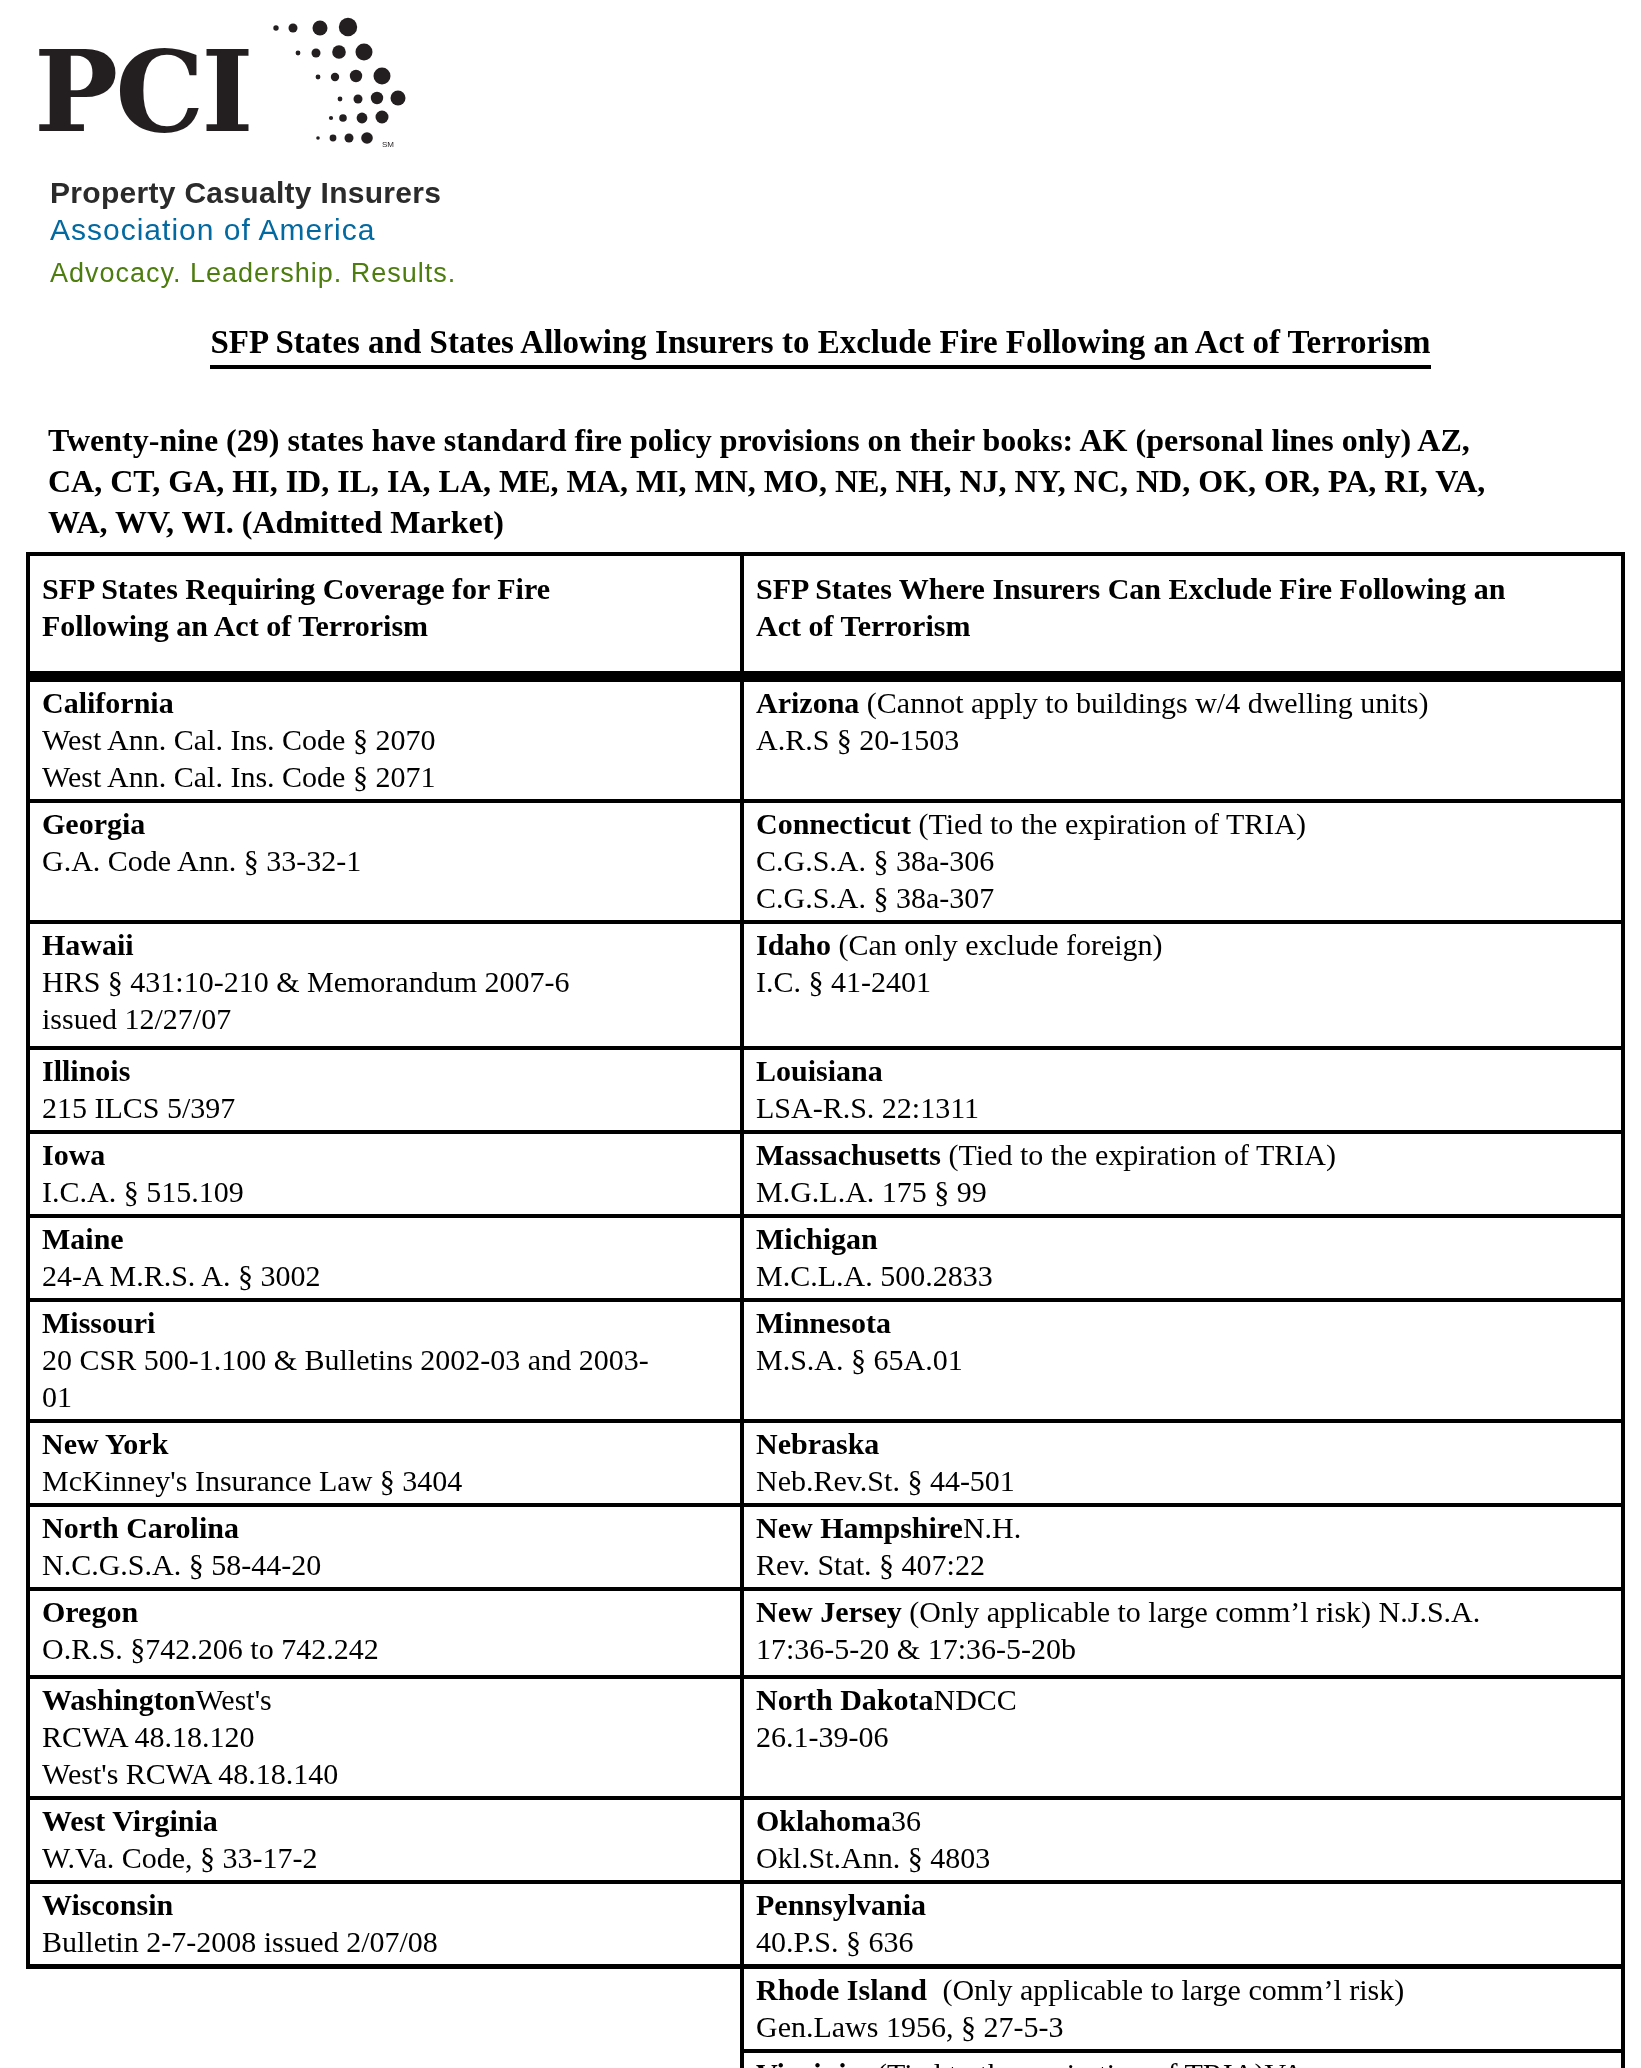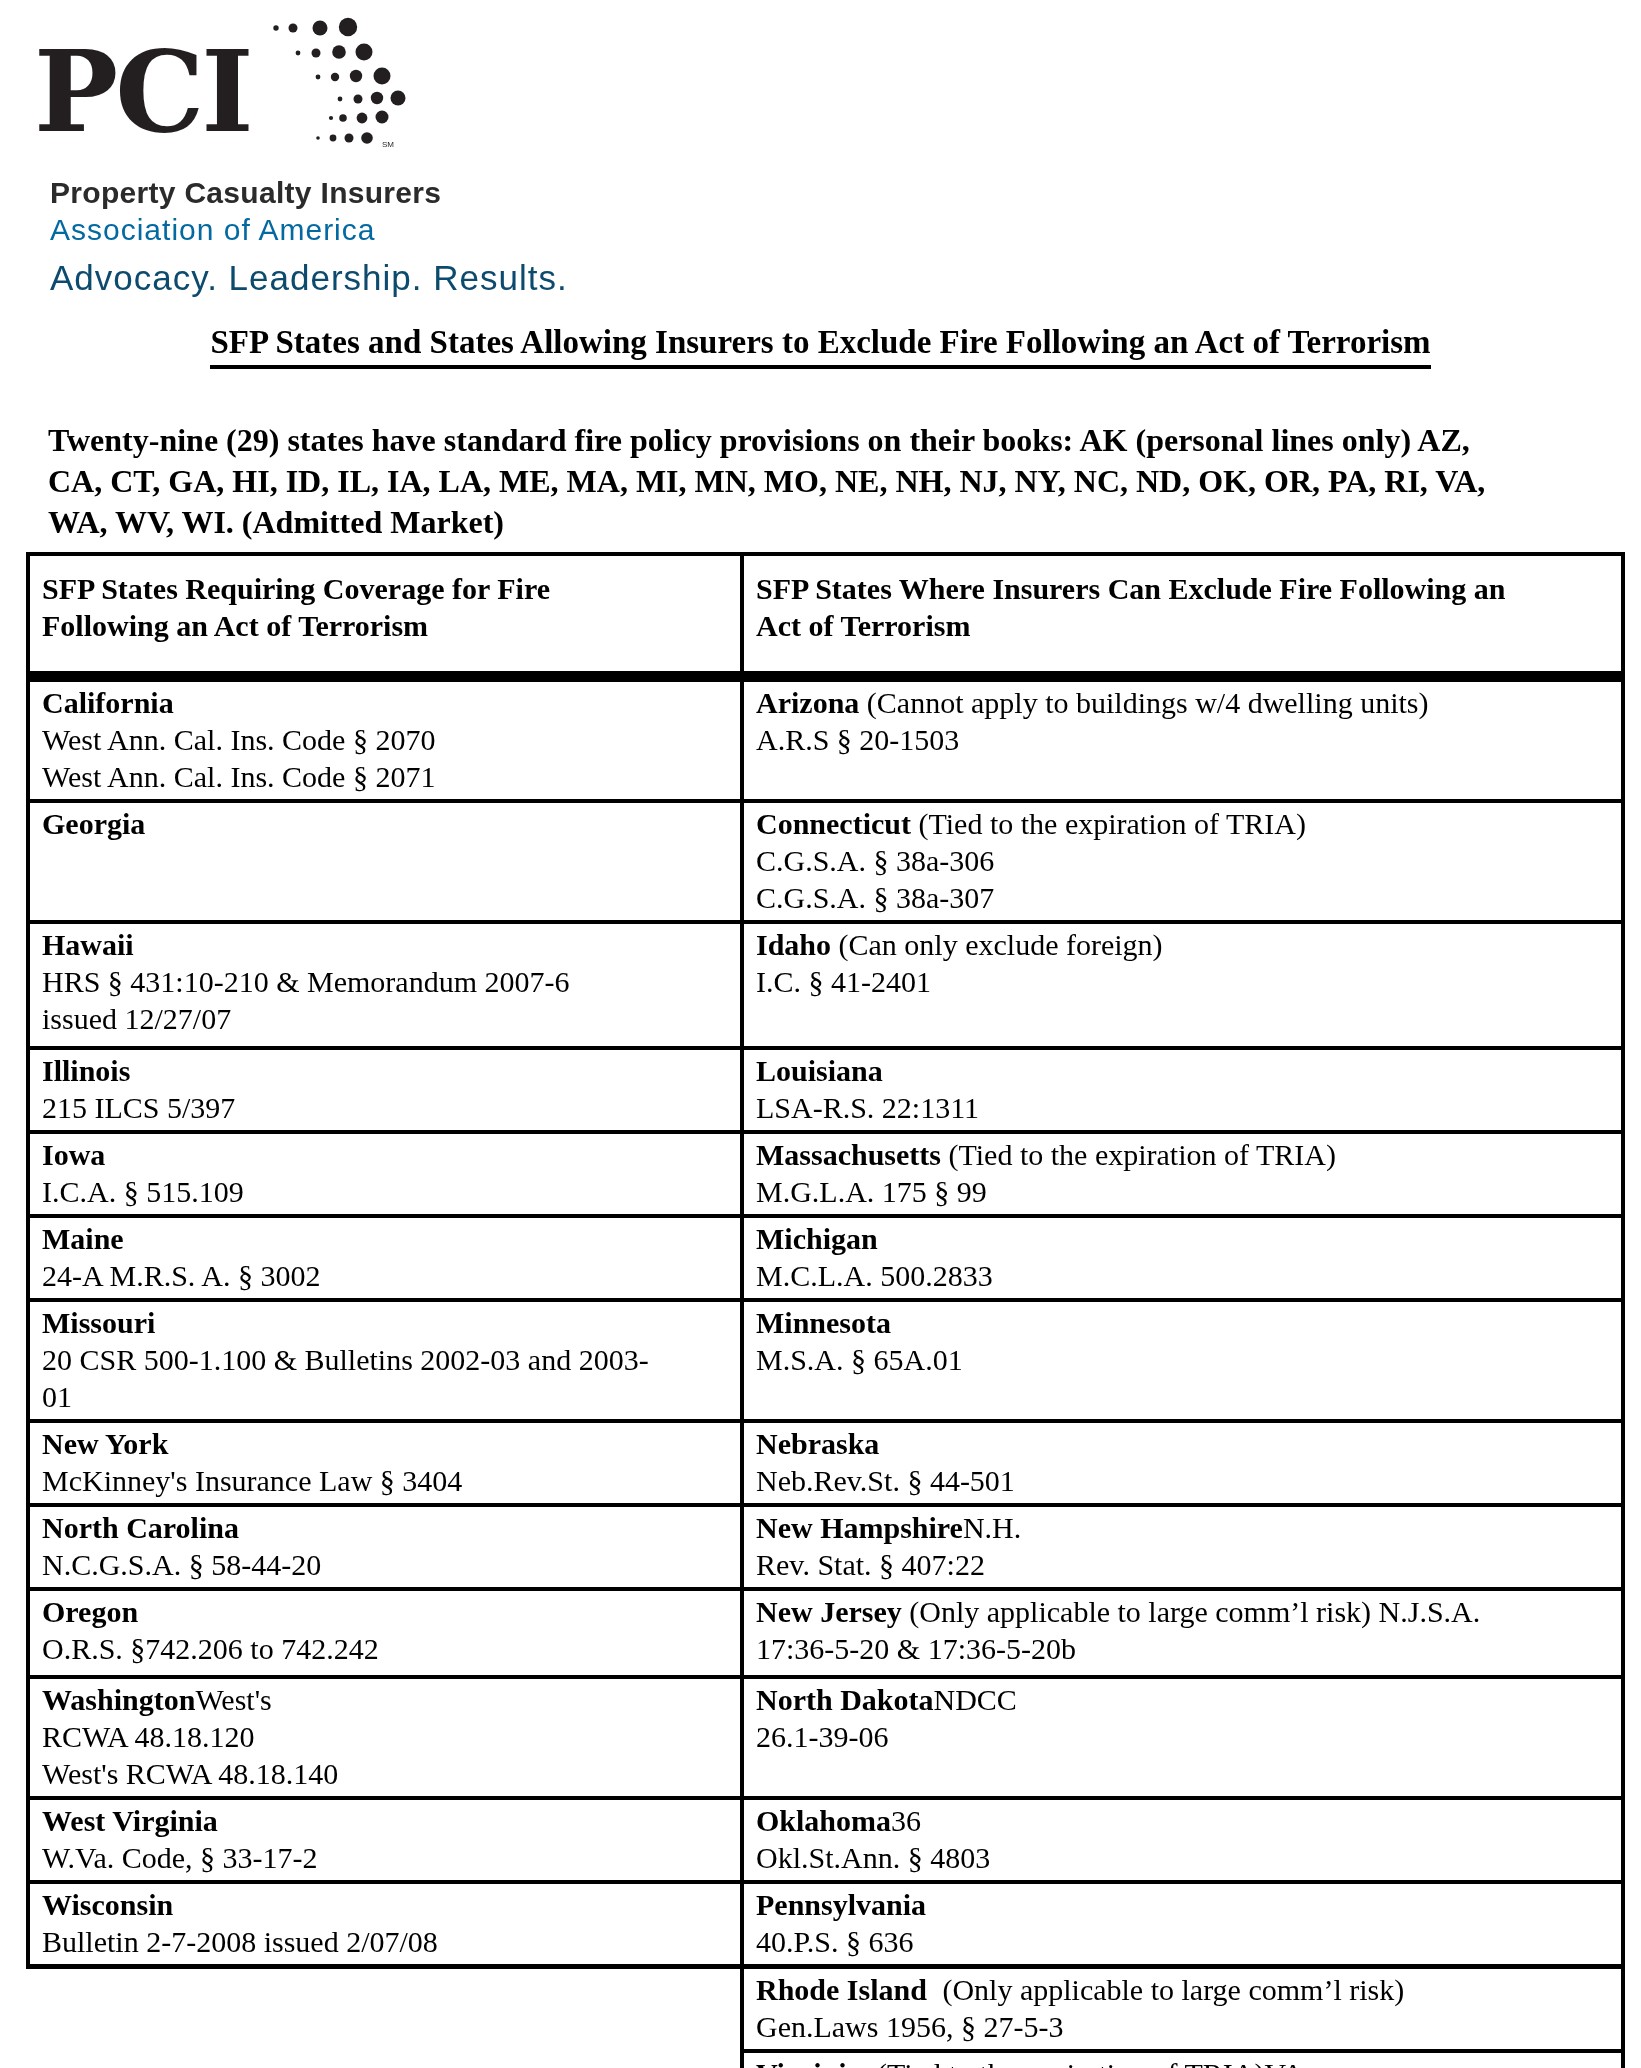--- a/index.html
+++ b/index.html
@@ -9,21 +9,21 @@
   
   .logo-acronym{position:absolute;left:34px;top:40px;
       font-family:"DejaVu Serif",serif;font-weight:bold;font-size:112px;
       line-height:104px;letter-spacing:-3px;color:#231f20;}
   .logo-dots{position:absolute;left:270px;top:14px;}
   .org1{position:absolute;left:50px;top:176px;font-family:"Liberation Sans",sans-serif;
         font-weight:bold;font-size:30px;color:#2b2b2b;letter-spacing:0.3px;}
   .org2{position:absolute;left:50px;top:213px;font-family:"Liberation Sans",sans-serif;
         font-size:30px;color:#0369a1;letter-spacing:1px;}
   .tagline{position:absolute;left:50px;top:258px;font-family:"Liberation Sans",sans-serif;
-        font-size:35px;color:#0c4a6e;letter-spacing:1px;}
+        font-size:27px;color:#4d7c0f;letter-spacing:1px;}
 
   
   .title{position:absolute;left:0;top:324px;width:100%;text-align:center;
          font-weight:bold;font-size:33px;white-space:nowrap;}
   .title span{border-bottom:4px solid #000;padding-bottom:5px;}
   .intro{position:absolute;left:48px;top:420px;width:1560px;
          font-weight:bold;font-size:32px;line-height:41px;}
   .intro div{white-space:nowrap;}
 
   
@@ -123,20 +123,21 @@
         <div class="ct"></div>
       </div>
     </div>
 
     <div class="row bordered" style="min-height:116px">
       <div class="c cl">
         <div class="ln1">
             <span class="grp"><span class="nm">Georgia</span><span class="nt"></span></span>
             <span class="tail"></span>
           </div>
+        <div class="ct">G.A. Code Ann. § 33-32-1</div>
         <div class="ct"></div>
       </div>
       <div class="c cr">
         <div class="ln1">
             <span class="grp"><span class="nm">Connecticut</span><span class="nt"> (Tied to the expiration of TRIA)</span></span>
             <span class="tail"></span>
           </div>
         <div class="ct">C.G.S.A. § 38a-306</div>
         <div class="ct">C.G.S.A. § 38a-307</div>
       </div>

